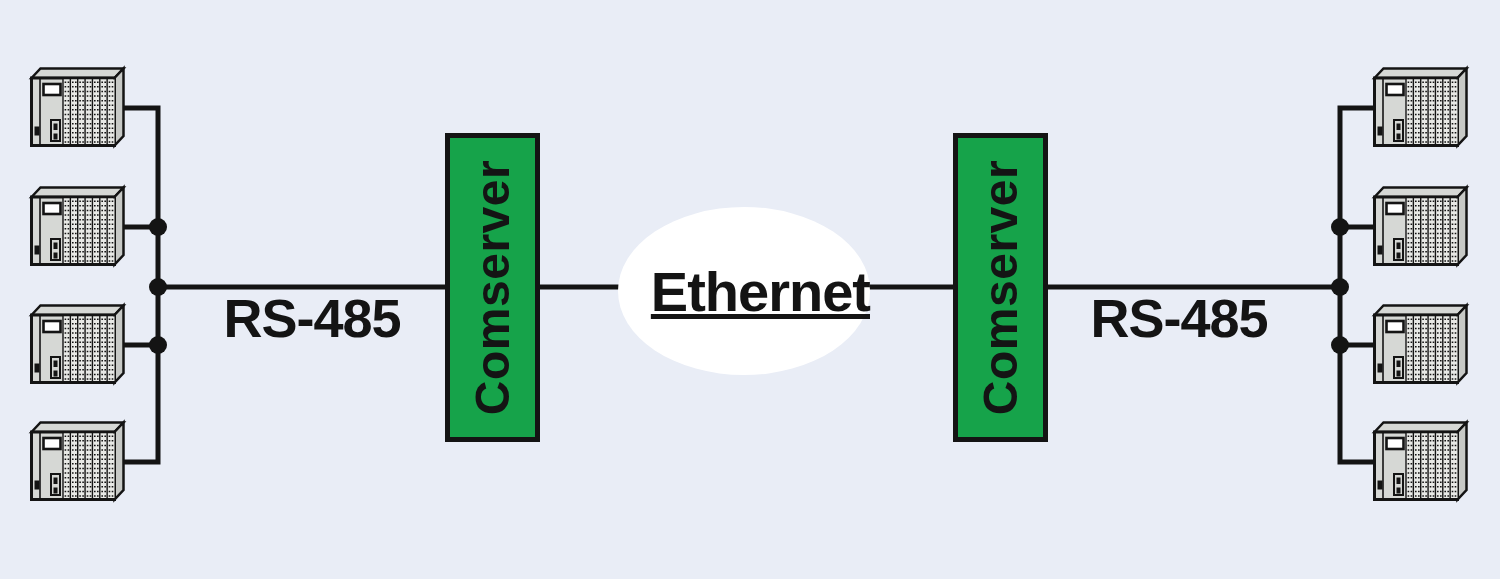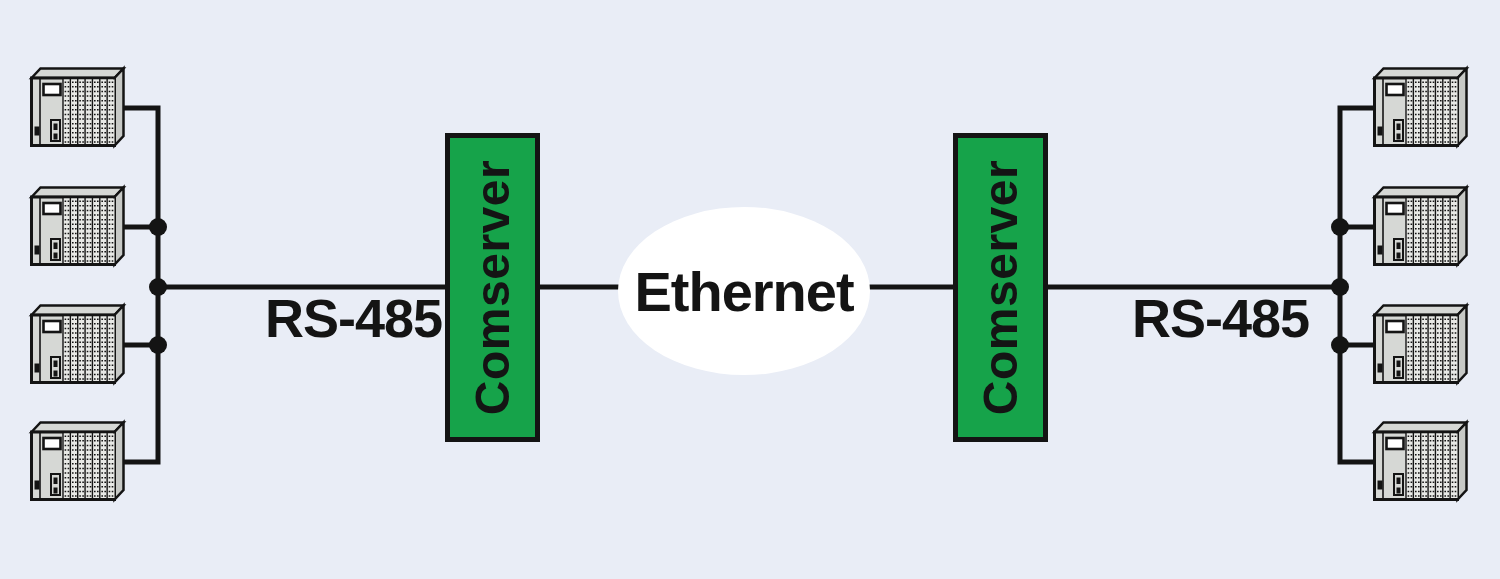--- a/index.html
+++ b/index.html
@@ -57,35 +57,36 @@
     letter-spacing: 0.5px;
   }
   .cloud {
     position: absolute;
     left: 618px; top: 207px;
     width: 252px; height: 168px;
     background: var(--cloud-fill);
     border-radius: 50%;
     display: flex;
     align-items: center;
-    justify-content: center;
+    justify-content: flex-end;
+    text-decoration: underline;
   }
   .cloud .cloud-label {
     font-size: 56px;
     font-weight: bold;
     color: var(--text);
     letter-spacing: -1px;
   }
   .bus-label {
     position: absolute;
     top: 292px;
     width: 260px;
     height: 52px;
     line-height: 52px;
-    text-align: right;
+    text-align: center;
     font-size: 54px;
     font-weight: bold;
     color: var(--text);
     letter-spacing: -1px;
   }
   .bus-label-left  { left: 182px; }
   .bus-label-right { left: 1049px; }
 </style>
 </head>
 <body>

